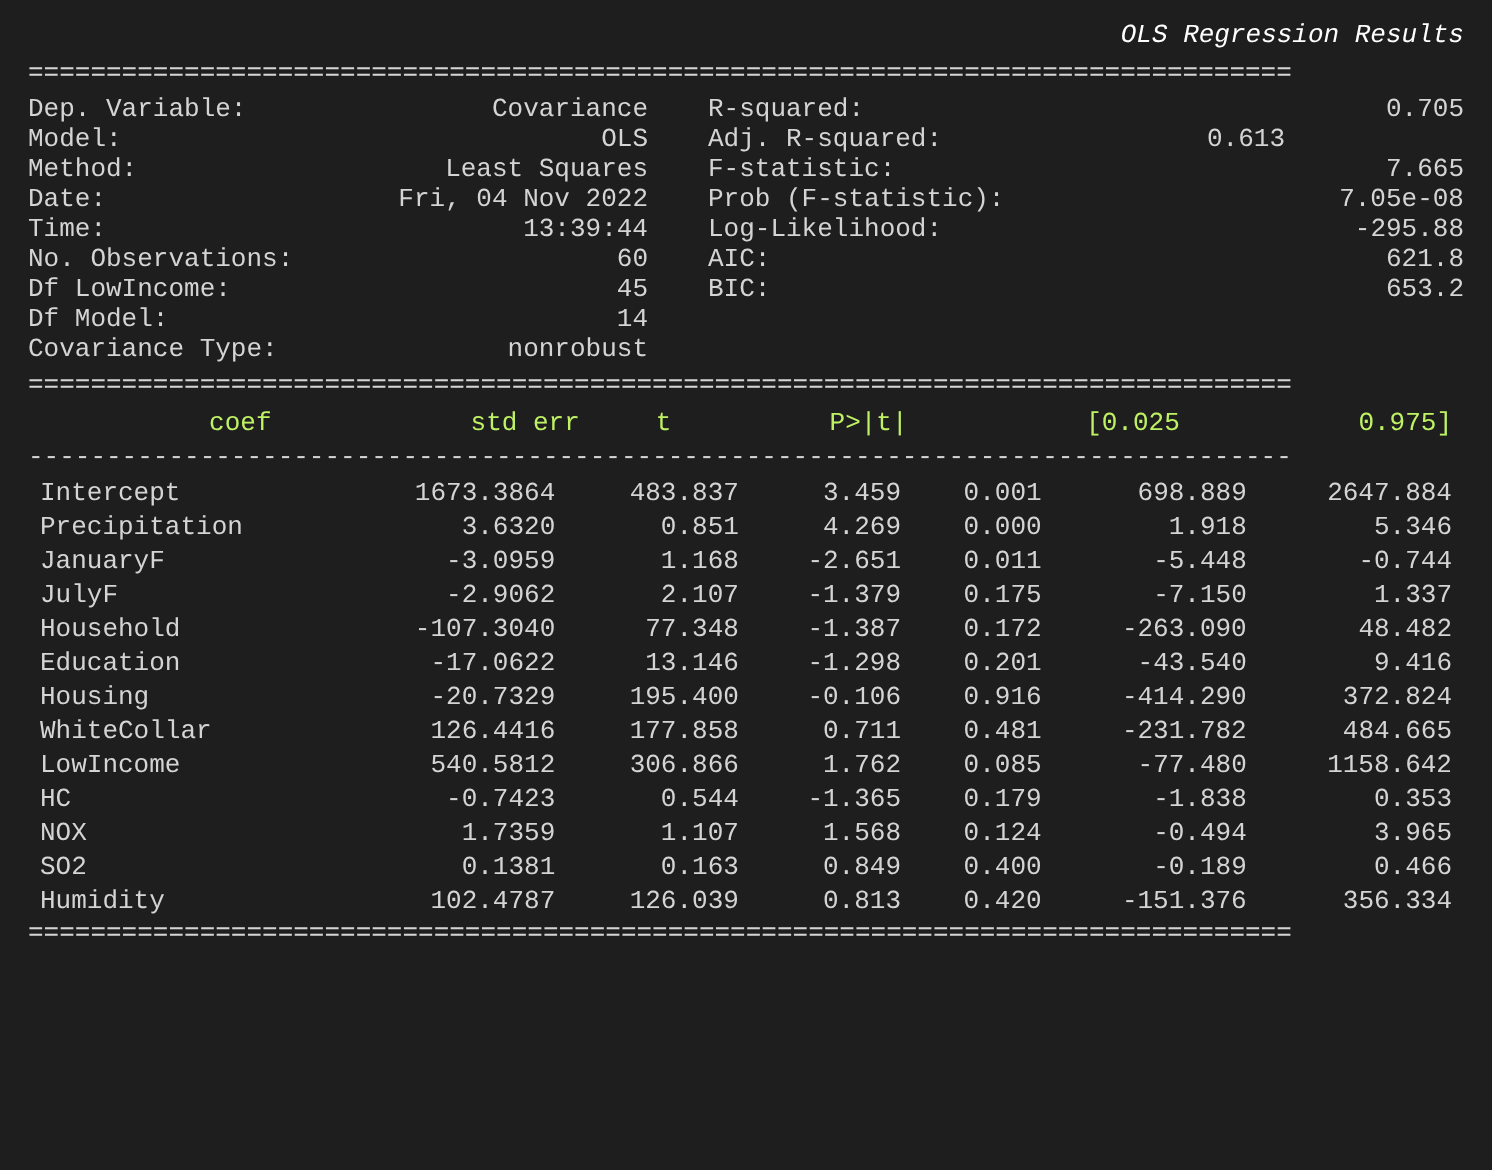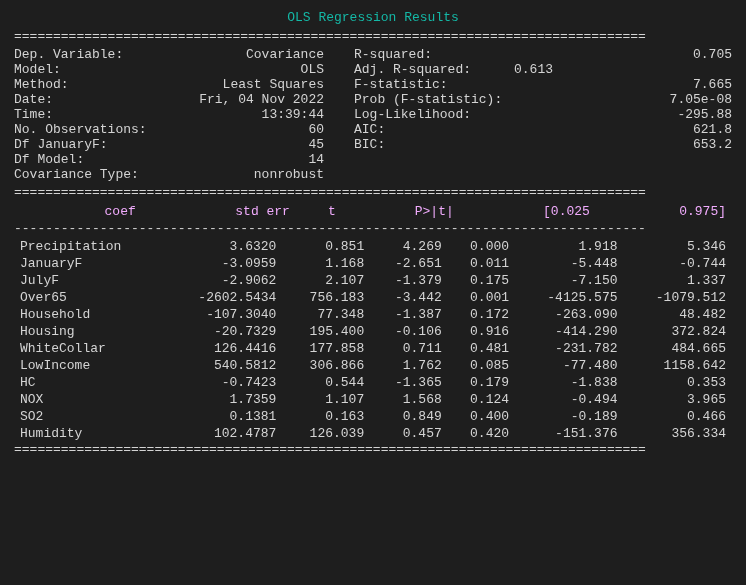--- a/index.html
+++ b/index.html
@@ -6,33 +6,34 @@
     body {
       background: #1e1e1e;
       color: #d4d4d4;
       font-family: 'Courier New', Courier, monospace;
       font-size: 13px;
       width: 746px;
       min-height: 585px;
       padding: 10px 14px;
     }
     .title {
-      text-align: center;
+      text-align: right;
       margin-bottom: 4px;
-      color: #14b8a6;
+      color: #ffffff;
+      font-style: italic;
     }
     .results-table {
       width: 100%;
       border-collapse: collapse;
       margin-top: 2px;
     }
     .results-table th {
       text-align: right;
       padding: 2px 6px;
-      color: #f0abfc;
+      color: #bef264;
       font-weight: normal;
     }
     .results-table th:first-child {
       text-align: left;
     }
     .results-table td {
       text-align: right;
       padding: 1px 6px;
       color: #d4d4d4;
     }
@@ -67,21 +68,21 @@
     <td style="width:170px; text-align:right;">Covariance</td>
     <td style="width:30px;"></td>
     <td style="width:160px;">R-squared:</td>
     <td style="text-align:right;">0.705</td>
   </tr>
   <tr>
     <td>Model:</td>
     <td style="text-align:right;">OLS</td>
     <td></td>
     <td>Adj. R-squared:</td>
-    <td style="text-align:left;margin-top:16px;">0.613</td>
+    <td style="text-align:center;margin-top:16px;">0.613</td>
   </tr>
   <tr>
     <td>Method:</td>
     <td style="text-align:right;">Least Squares</td>
     <td></td>
     <td>F-statistic:</td>
     <td style="text-align:right;">7.665</td>
   </tr>
   <tr>
     <td>Date:</td>
@@ -98,21 +99,21 @@
     <td style="text-align:right;">-295.88</td>
   </tr>
   <tr>
     <td>No. Observations:</td>
     <td style="text-align:right;">60</td>
     <td></td>
     <td>AIC:</td>
     <td style="text-align:right;">621.8</td>
   </tr>
   <tr>
-    <td>Df JanuaryF:</td>
+    <td>Df LowIncome:</td>
     <td style="text-align:right;">45</td>
     <td></td>
     <td>BIC:</td>
     <td style="text-align:right;">653.2</td>
   </tr>
   <tr>
     <td>Df Model:</td>
     <td style="text-align:right;">14</td>
     <td colspan="3"></td>
   </tr>
@@ -138,20 +139,29 @@
       <th>0.975]</th>
     </tr>
   </thead>
 </table>
 
 <div class="hr-dashes">---------------------------------------------------------------------------------</div>
 
 <table class="results-table" id="data-table">
   <tbody id="data-tbody">
       <tr>
+        <td>Intercept</td>
+        <td>1673.3864</td>
+        <td>483.837</td>
+        <td>3.459</td>
+        <td>0.001</td>
+        <td>698.889</td>
+        <td>2647.884</td>
+      </tr>
+      <tr>
         <td>Precipitation</td>
         <td>3.6320</td>
         <td>0.851</td>
         <td>4.269</td>
         <td>0.000</td>
         <td>1.918</td>
         <td>5.346</td>
       </tr>
       <tr>
         <td>JanuaryF</td>
@@ -165,38 +175,38 @@
       <tr>
         <td>JulyF</td>
         <td>-2.9062</td>
         <td>2.107</td>
         <td>-1.379</td>
         <td>0.175</td>
         <td>-7.150</td>
         <td>1.337</td>
       </tr>
       <tr>
-        <td>Over65</td>
-        <td>-2602.5434</td>
-        <td>756.183</td>
-        <td>-3.442</td>
-        <td>0.001</td>
-        <td>-4125.575</td>
-        <td>-1079.512</td>
-      </tr>
-      <tr>
         <td>Household</td>
         <td>-107.3040</td>
         <td>77.348</td>
         <td>-1.387</td>
         <td>0.172</td>
         <td>-263.090</td>
         <td>48.482</td>
       </tr>
       <tr>
+        <td>Education</td>
+        <td>-17.0622</td>
+        <td>13.146</td>
+        <td>-1.298</td>
+        <td>0.201</td>
+        <td>-43.540</td>
+        <td>9.416</td>
+      </tr>
+      <tr>
         <td>Housing</td>
         <td>-20.7329</td>
         <td>195.400</td>
         <td>-0.106</td>
         <td>0.916</td>
         <td>-414.290</td>
         <td>372.824</td>
       </tr>
       <tr>
         <td>WhiteCollar</td>
@@ -240,21 +250,21 @@
         <td>0.163</td>
         <td>0.849</td>
         <td>0.400</td>
         <td>-0.189</td>
         <td>0.466</td>
       </tr>
       <tr>
         <td>Humidity</td>
         <td>102.4787</td>
         <td>126.039</td>
-        <td>0.457</td>
+        <td>0.813</td>
         <td>0.420</td>
         <td>-151.376</td>
         <td>356.334</td>
       </tr>
     </tbody>
 </table>
 
 <div class="hr-equals">=================================================================================</div>
 
 </body></html>

